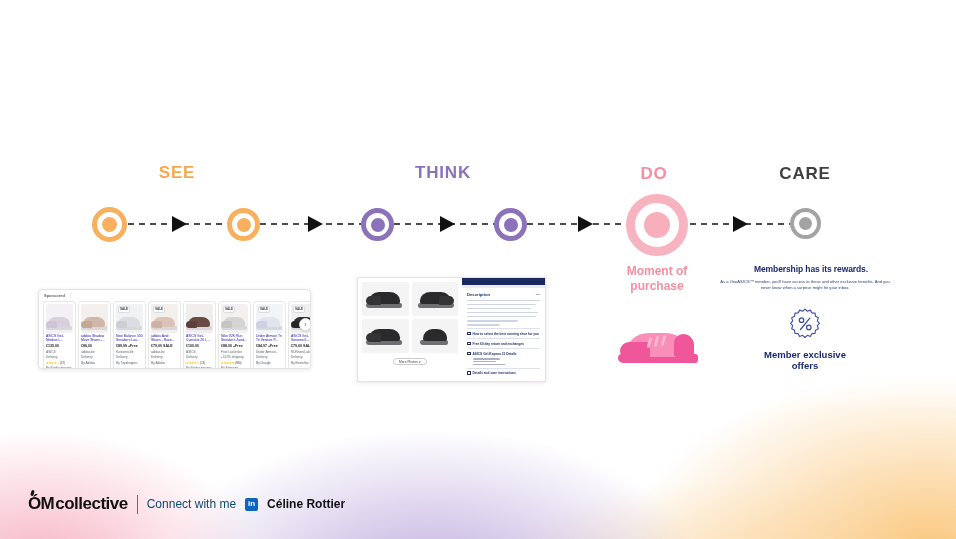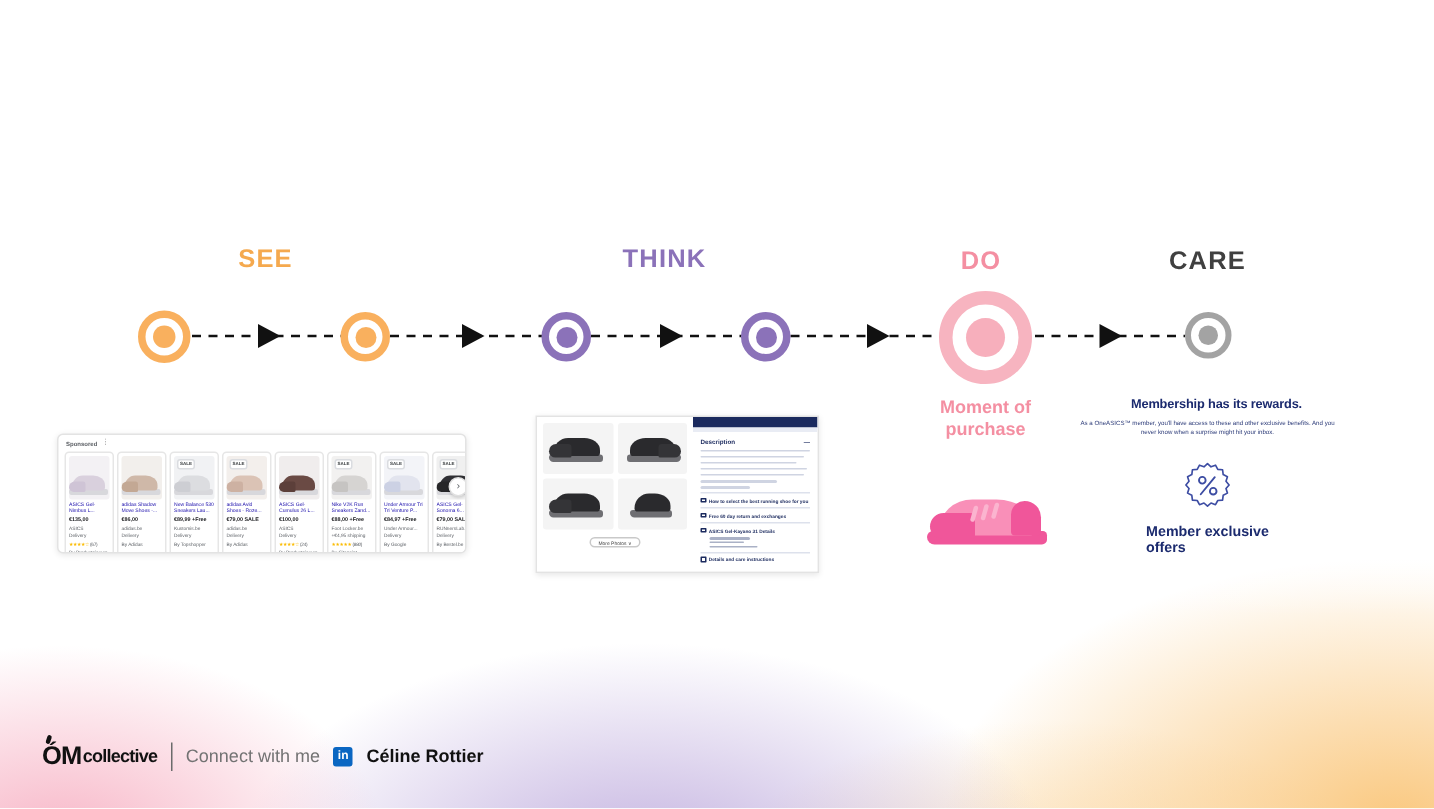--- a/index.html
+++ b/index.html
@@ -176,38 +176,38 @@
     background: rgba(255,255,255,0.0);
     display: flex; flex-direction: column; align-items: center;
     padding-top: 6px;
   }
   .mc-title { font-size: 8.5px; font-weight: bold; color: #1b2a6e; letter-spacing: -0.1px; padding-left: 12px; }
   .mc-sub { margin-top: 5px; font-size: 4.1px; color: #2b3a78; text-align: center; line-height: 1.5; width: 180px; }
   .mc-panel {
     margin-top: 9px; width: 88px; height: 72px; background: rgba(255,255,255,0.92);
     display: flex; flex-direction: column; align-items: center; padding-top: 7px;
   }
-  .mc-caption { margin-top: 8px; font-size: 9.5px; font-weight: bold; color: #1b2a6e; line-height: 1.25; }
+  .mc-caption { margin-top: 8px; font-size: 9.5px; font-weight: bold; color: #1b2a6e; text-align: center; line-height: 1.25; }
 
   
   .pink-shoe { position: absolute; left: 618px; top: 320px; width: 82px; height: 46px; }
   .ps-sole { position:absolute; left:0; bottom:3px; width:80px; height:9px; background:#f0569a; border-radius: 7px 5px 6px 9px; }
   .ps-body { position:absolute; left:8px; bottom:9px; width:64px; height:24px; background:#f98fb8; border-radius: 26px 30px 4px 4px / 24px 22px 4px 4px; }
   .ps-toe  { position:absolute; left:2px; bottom:7px; width:30px; height:17px; background:#f0569a; border-radius: 16px 6px 4px 14px; }
   .ps-heel { position:absolute; right:6px; bottom:9px; width:20px; height:23px; background:#f0569a; border-radius: 10px 12px 3px 3px; }
   .ps-lace { position:absolute; width:3px; height:11px; background:#fbb4cf; border-radius:2px; transform: rotate(16deg); }
 
   
   .footer { position: absolute; left: 28px; top: 494px; display: flex; align-items: center; gap: 9px; }
   .logo { display: flex; align-items: center; position: relative; }
   .logo .om { font-size: 17px; font-weight: bold; color: #111; letter-spacing: -0.6px; }
-  .logo .collective { font-size: 12px; font-weight: bold; color: #111; letter-spacing: -0.5px; margin-left: 1px; }
+  .logo .collective { font-size: 17px; font-weight: bold; color: #111; letter-spacing: -0.5px; margin-left: 1px; }
   .logo .accent { position: absolute; left: 3px; top: -4px; width: 3px; height: 6px; background: #111; border-radius: 2px; transform: rotate(18deg); }
   .divider { width: 1px; height: 19px; background: #6b6b6b; }
-  .connect { font-size: 12px; color: #737373; }
+  .connect { font-size: 12px; color: #0c4a6e; }
   .li-icon {
     width: 13px; height: 13px; background: #0a66c2; border-radius: 2px;
     display: inline-flex; align-items: center; justify-content: center;
     color: #fff; font-size: 8px; font-weight: bold; font-family: "Liberation Sans", sans-serif;
     line-height: 1;
   }
   .name { font-size: 12px; font-weight: bold; color: #111; }
 </style>
 </head>
 <body>

